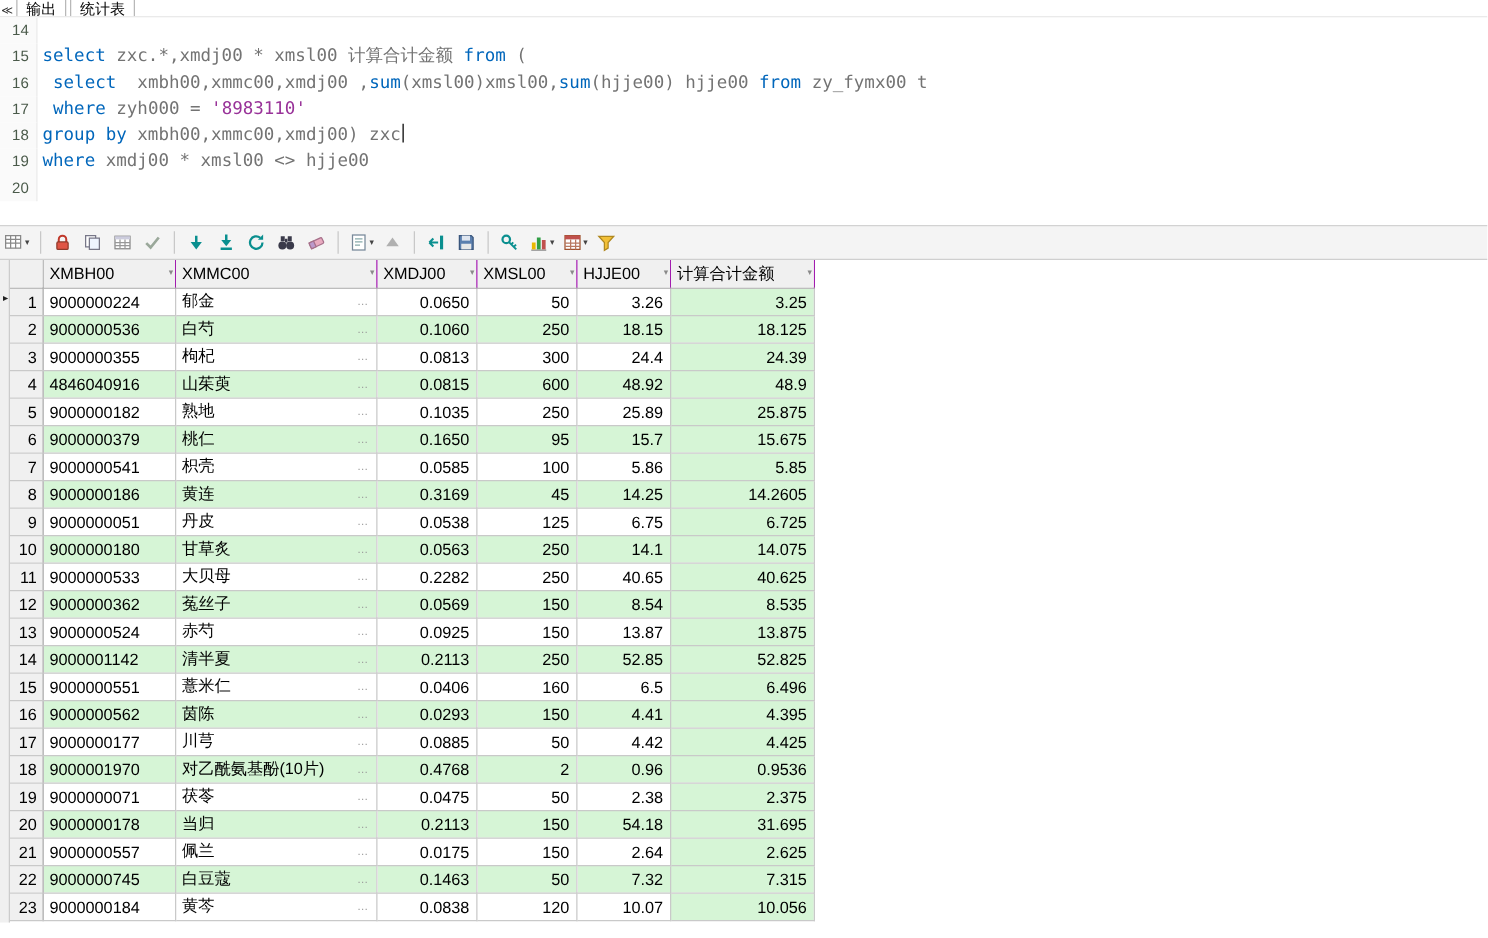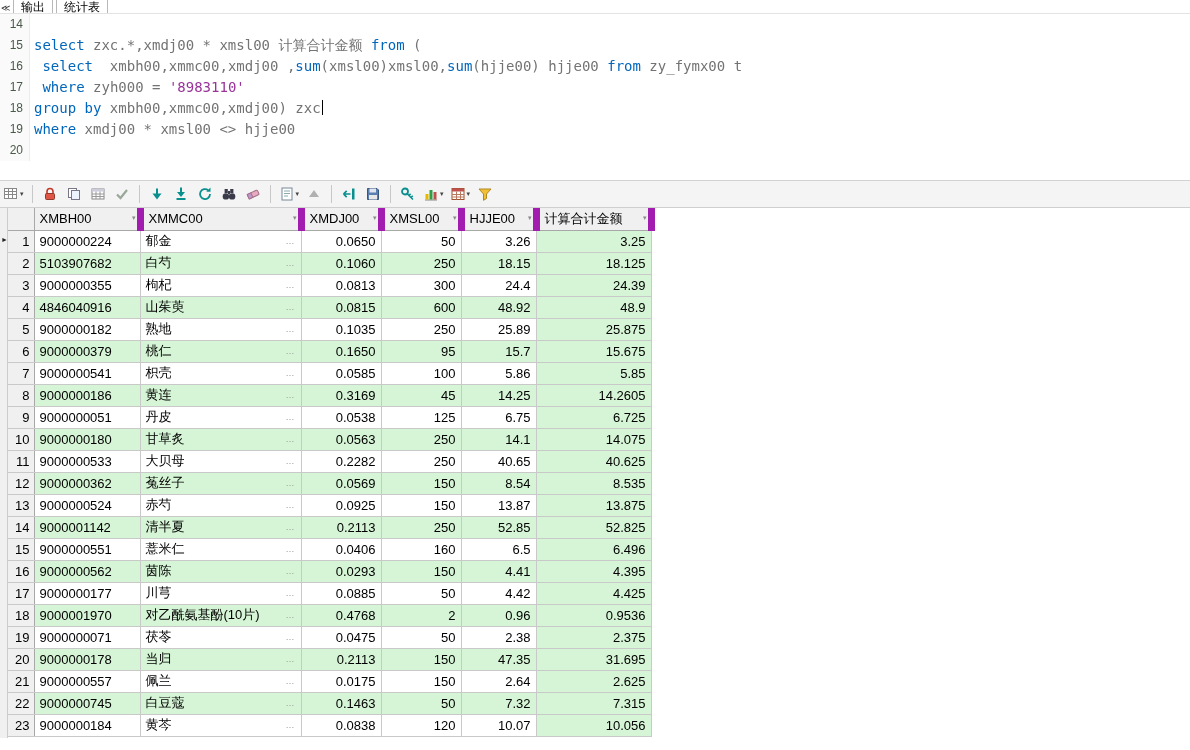--- a/index.html
+++ b/index.html
@@ -40,21 +40,21 @@
 
   
   .grid-wrap { position:relative; padding-left:8px; height:542px; background:#fff; }
   .left-strip { position:absolute; left:0; top:0; width:8px; height:530px;
                 background:#f0f0f0; border-right:1px solid #cccccc; }
   .row-marker { position:absolute; left:1px; top:28px; font-size:7px; color:#222; }
   table { border-collapse:collapse; table-layout:fixed; font-size:13px; background:#fff; }
   th,td { height:22px; padding:0 5px; border-right:1px solid #c9c9c9; border-bottom:1px solid #c9c9c9;
           overflow:hidden; white-space:nowrap; }
   th { background:#f0f0f0; font-weight:normal; text-align:left; color:#000;
-       border-right:7px solid #a21caf; border-bottom:1px solid #a8a8a8; position:relative; }
+       border-right:1px solid #a21caf; border-bottom:1px solid #a8a8a8; position:relative; }
   th.corner { border-right:1px solid #a8a8a8; }
   .th-sort { position:absolute; right:1px; top:6px; font-size:7px; color:#8a8a8a; }
   td.rownum { background:#f0f0f0; text-align:right; padding-right:4px;
               border-right:1px solid #a8a8a8; color:#000; }
   tr.alt td { background:var(--alt-row); }
   tr.alt td.rownum { background:#f0f0f0; }
   td.calc { background:var(--calc-col); }
   td.num { text-align:right; }
   .cellflex { display:flex; justify-content:space-between; align-items:center; height:100%; }
   .dots { color:#999; font-size:9px; letter-spacing:1px; flex:0 0 auto; }
@@ -261,21 +261,21 @@
               <span class="dots">…</span>
             </div>
           </td>
           <td class="num">0.0650</td>
           <td class="num">50</td>
           <td class="num">3.26</td>
           <td class="num calc">3.25</td>
         </tr>
         <tr class="alt">
           <td class="rownum">2</td>
-          <td>5103907682</td>
+          <td>9000000536</td>
           <td>
             <div class="cellflex">
               <span>白芍</span>
               <span class="dots">…</span>
             </div>
           </td>
           <td class="num">0.1060</td>
           <td class="num">250</td>
           <td class="num">18.15</td>
           <td class="num calc">18.125</td>
@@ -522,21 +522,21 @@
           <td class="rownum">20</td>
           <td>9000000178</td>
           <td>
             <div class="cellflex">
               <span>当归</span>
               <span class="dots">…</span>
             </div>
           </td>
           <td class="num">0.2113</td>
           <td class="num">150</td>
-          <td class="num">47.35</td>
+          <td class="num">54.18</td>
           <td class="num calc">31.695</td>
         </tr>
         <tr>
           <td class="rownum">21</td>
           <td>9000000557</td>
           <td>
             <div class="cellflex">
               <span>佩兰</span>
               <span class="dots">…</span>
             </div>

